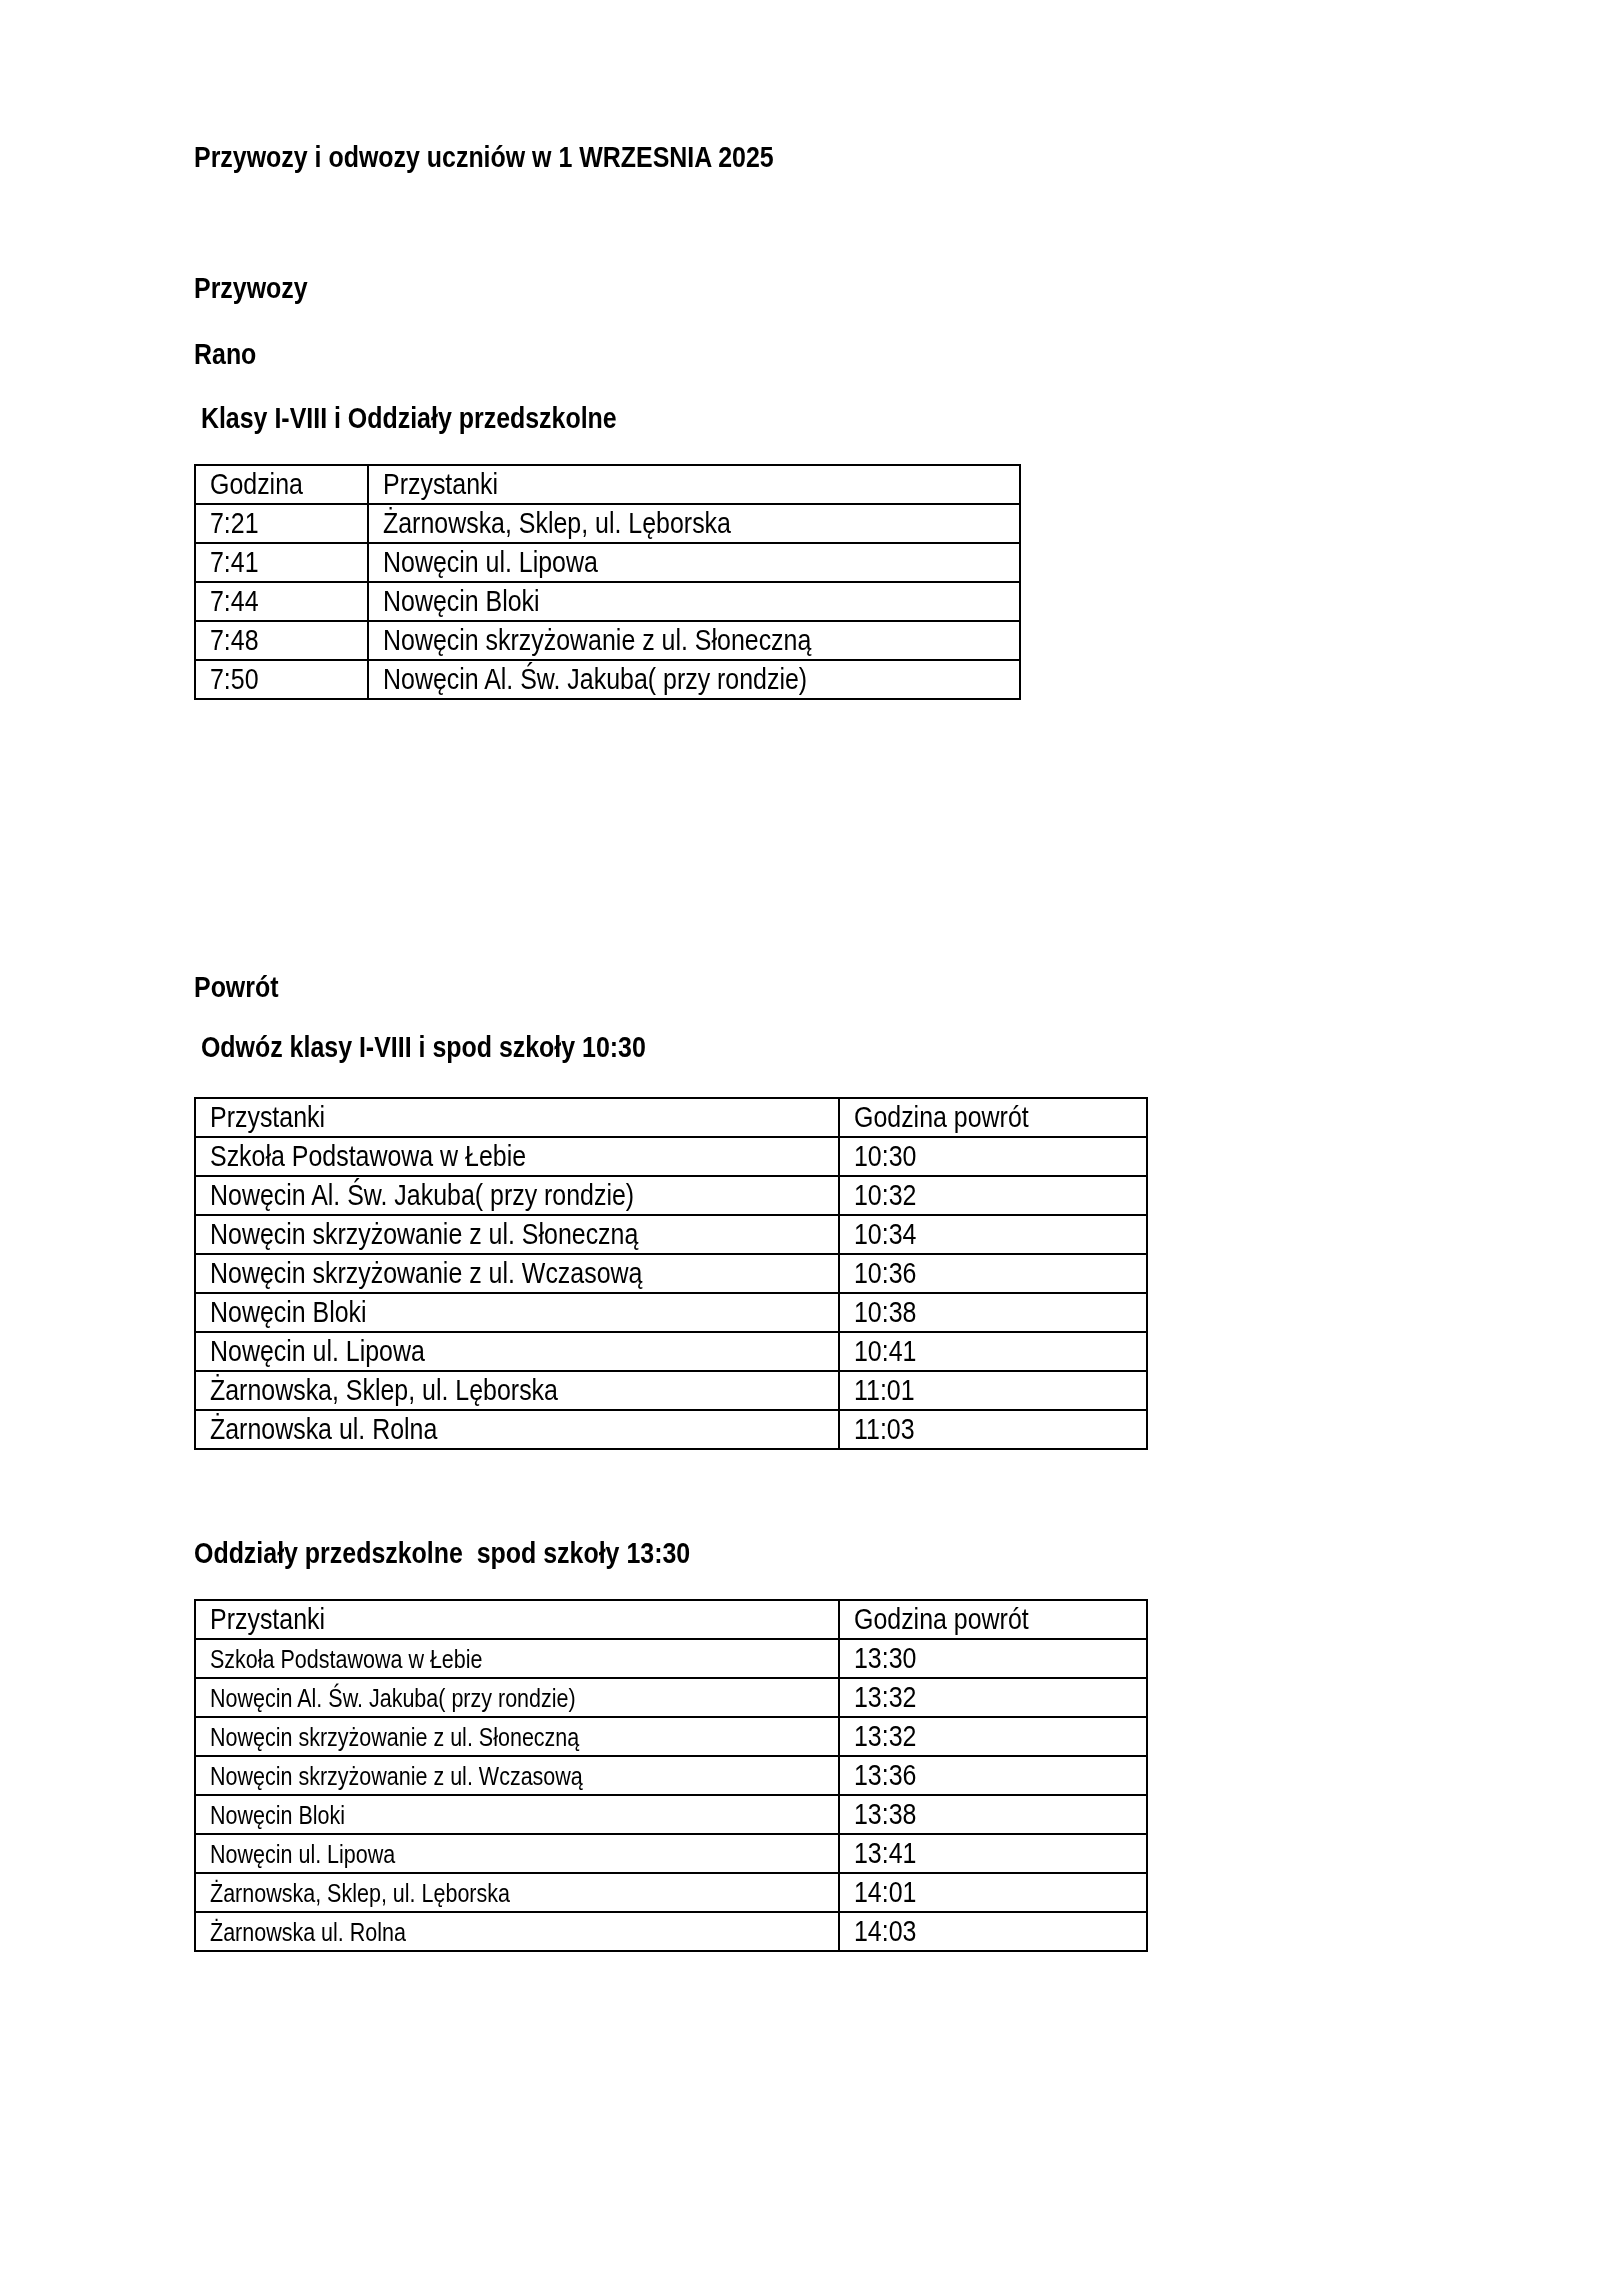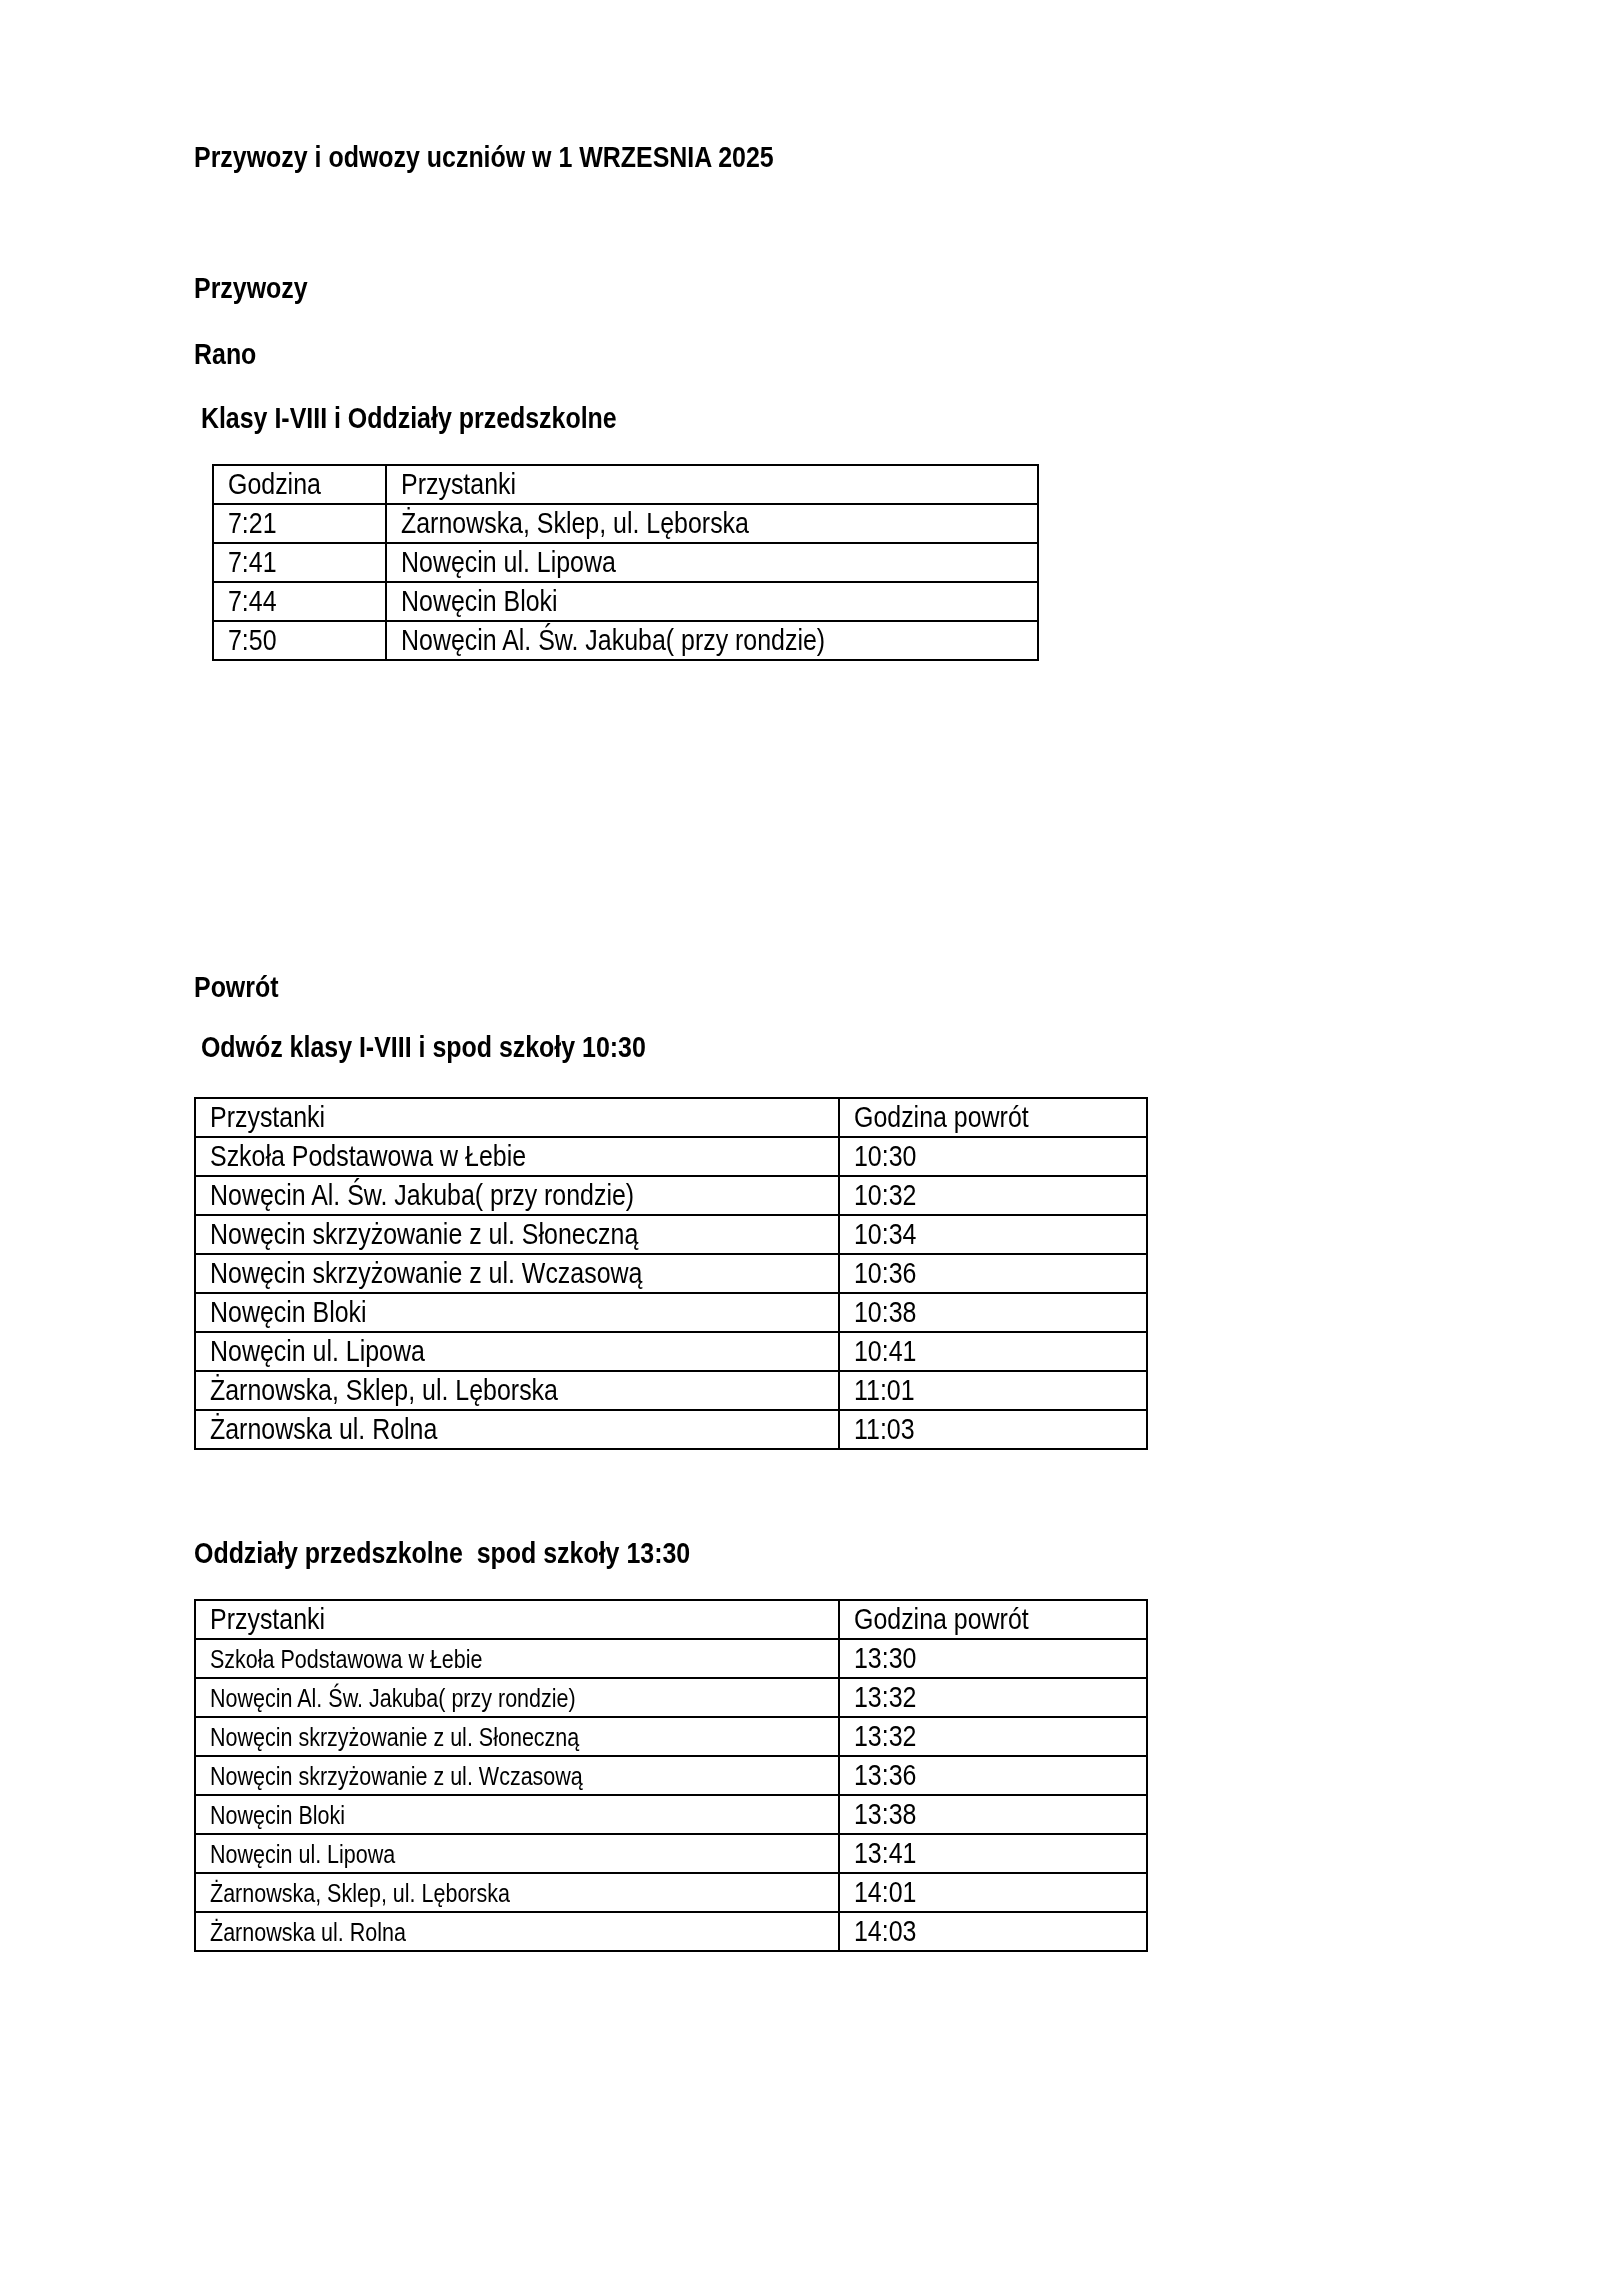--- a/index.html
+++ b/index.html
@@ -52,41 +52,45 @@
   }
 </style>
 </head>
 <body>
 
 <h1 class="heading" style="top:143px;">Przywozy i odwozy uczniów w 1 WRZESNIA 2025</h1>
 <h2 class="heading" style="top:274px;">Przywozy</h2>
 <h3 class="heading" style="top:340px;">Rano</h3>
 <h3 class="heading" style="top:404px;"> Klasy I-VIII i Oddziały przedszkolne</h3>
 
-<table class="sched" style="left:194px; top:464px; width:825px;margin-left:18px;">
+<table class="sched" style="left:194px; top:464px; width:825px;">
   <colgroup>
       <col style="width:173px">
       <col style="width:652px">
     </colgroup>
   <tbody>
     <tr>
       <td><span>Godzina</span></td>
       <td><span>Przystanki</span></td>
     </tr>
     <tr>
       <td><span>7:21</span></td>
       <td><span>Żarnowska, Sklep, ul. Lęborska</span></td>
     </tr>
     <tr>
       <td><span>7:41</span></td>
       <td><span>Nowęcin ul. Lipowa</span></td>
     </tr>
     <tr>
       <td><span>7:44</span></td>
       <td><span>Nowęcin Bloki</span></td>
+    </tr>
+    <tr>
+      <td><span>7:48</span></td>
+      <td><span>Nowęcin skrzyżowanie z ul. Słoneczną</span></td>
     </tr>
     <tr>
       <td><span>7:50</span></td>
       <td><span>Nowęcin Al. Św. Jakuba( przy rondzie)</span></td>
     </tr>
   </tbody>
 </table>
 
 <h2 class="heading" style="top:973px;">Powrót</h2>
 <h3 class="heading" style="top:1033px;"> Odwóz klasy I-VIII i spod szkoły 10:30</h3>

